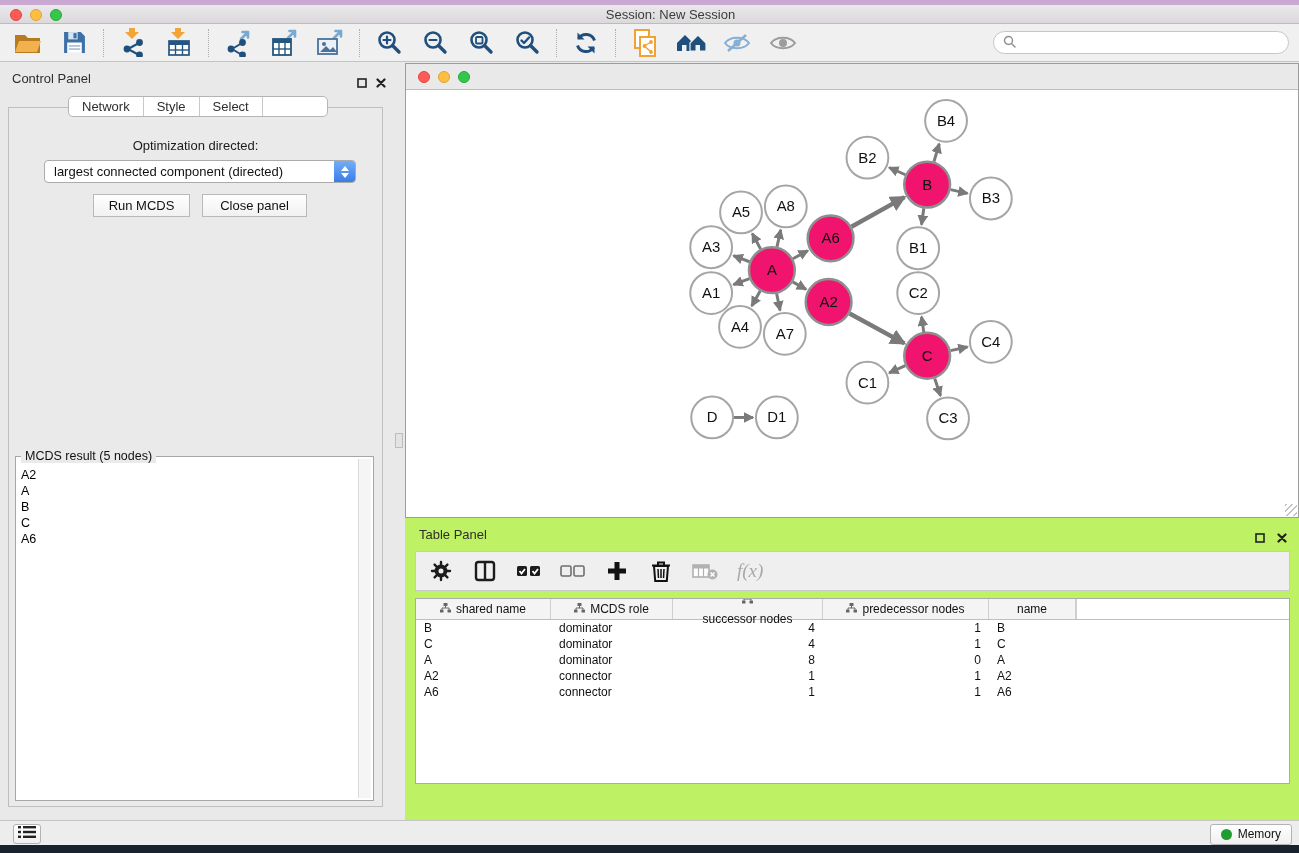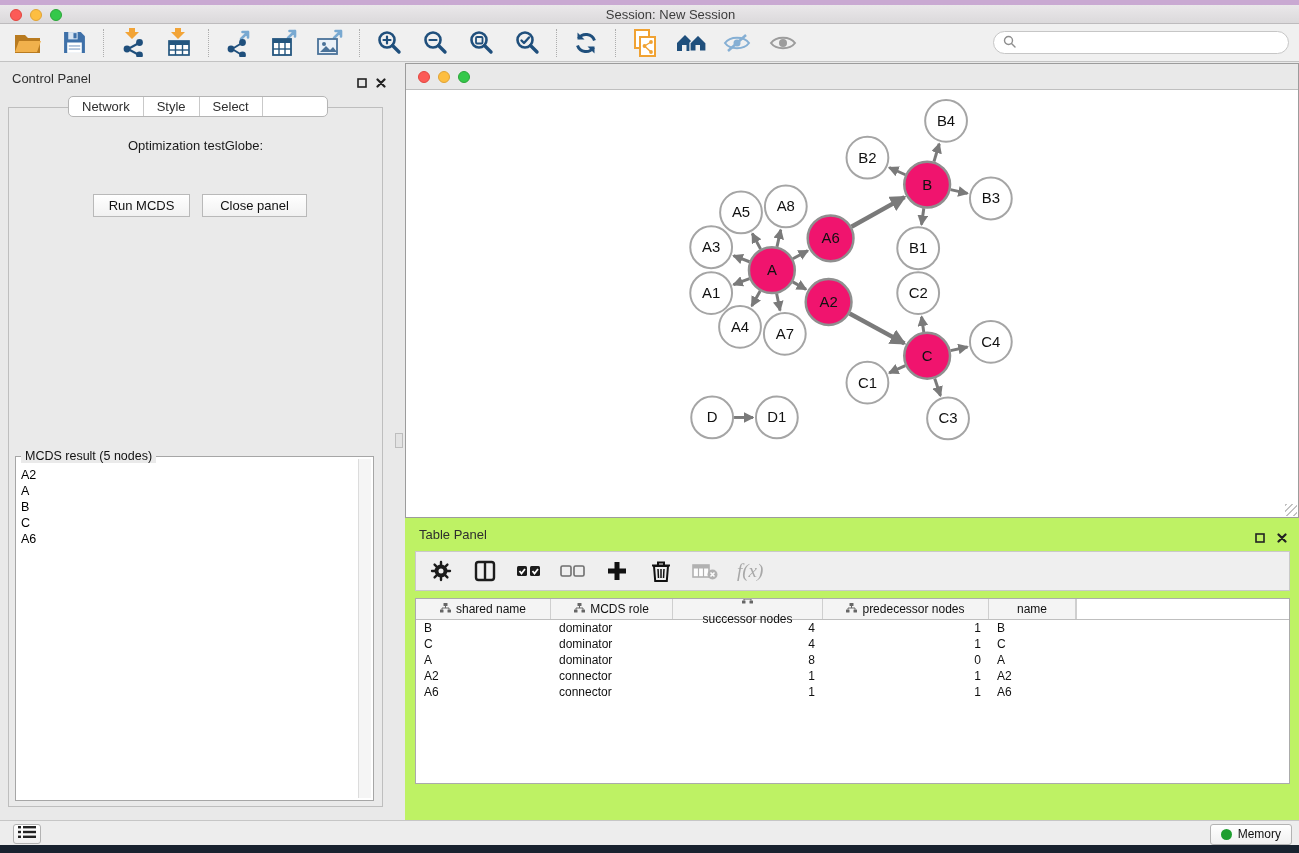--- a/index.html
+++ b/index.html
@@ -271,21 +271,28 @@
       <span class="cp-close"><svg width="10" height="10">
             <path d="M1.5 1.5 L8.5 8.5 M8.5 1.5 L1.5 8.5" stroke="#222" stroke-width="2.2" stroke-linecap="round"></path>
           </svg></span>
       <div class="cp-tabs segmented" id="cp-tabs">
           <span class="seg">Network</span>
           <span class="seg">Style</span>
           <span class="seg">Select</span>
           <span class="seg sel">MCDS</span>
         </div>
       <div class="cp-box">
-        <div class="opt-label">Optimization testGlobe:</div>
+        <div class="opt-label">Optimization directed:</div>
+        <div class="dropdown">
+          <span>largest connected component (directed)</span>
+          <span class="stepper">
+              <span class="tri-up"></span>
+              <span class="tri-down"></span>
+            </span>
+        </div>
         <div class="cp-btn btn-run">Run MCDS</div>
         <div class="cp-btn btn-closepanel">Close panel</div>
         <div class="result-box">
           <div class="result-legend">MCDS result (5 nodes)</div>
           <div class="result-list" id="result-list">
               <div>A2</div>
               <div>A</div>
               <div>B</div>
               <div>C</div>
               <div>A6</div>

